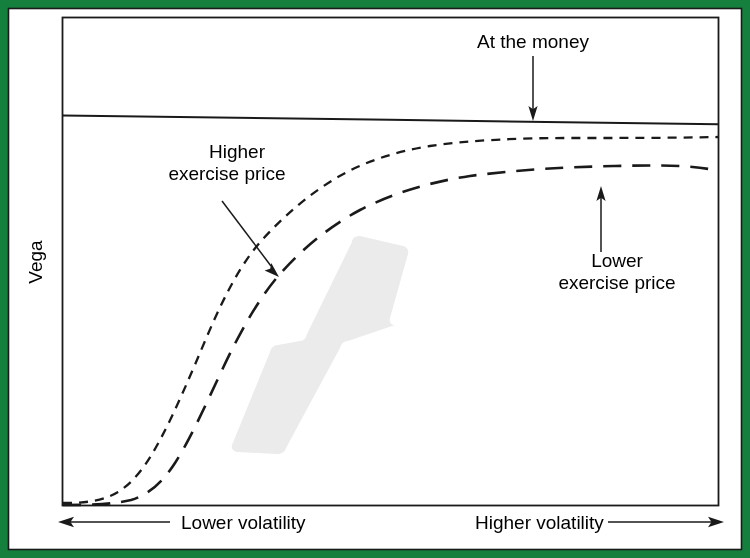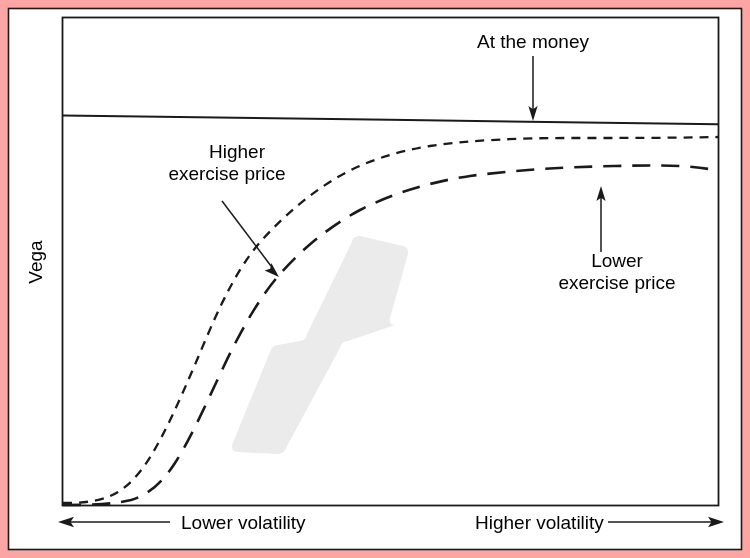--- a/index.html
+++ b/index.html
@@ -7,21 +7,21 @@
     padding: 0;
     background: #ffffff;
   }
   body {
     font-family: "Liberation Sans", sans-serif;
   }
   #figure {
     position: relative;
     width: 750px;
     height: 558px;
-    background: #fca5a5;
+    background: #15803d;
     overflow: hidden;
   }
   #figure-svg {
     position: absolute;
     left: 0;
     top: 0;
     width: 750px;
     height: 558px;
   }
   .anno-text {

